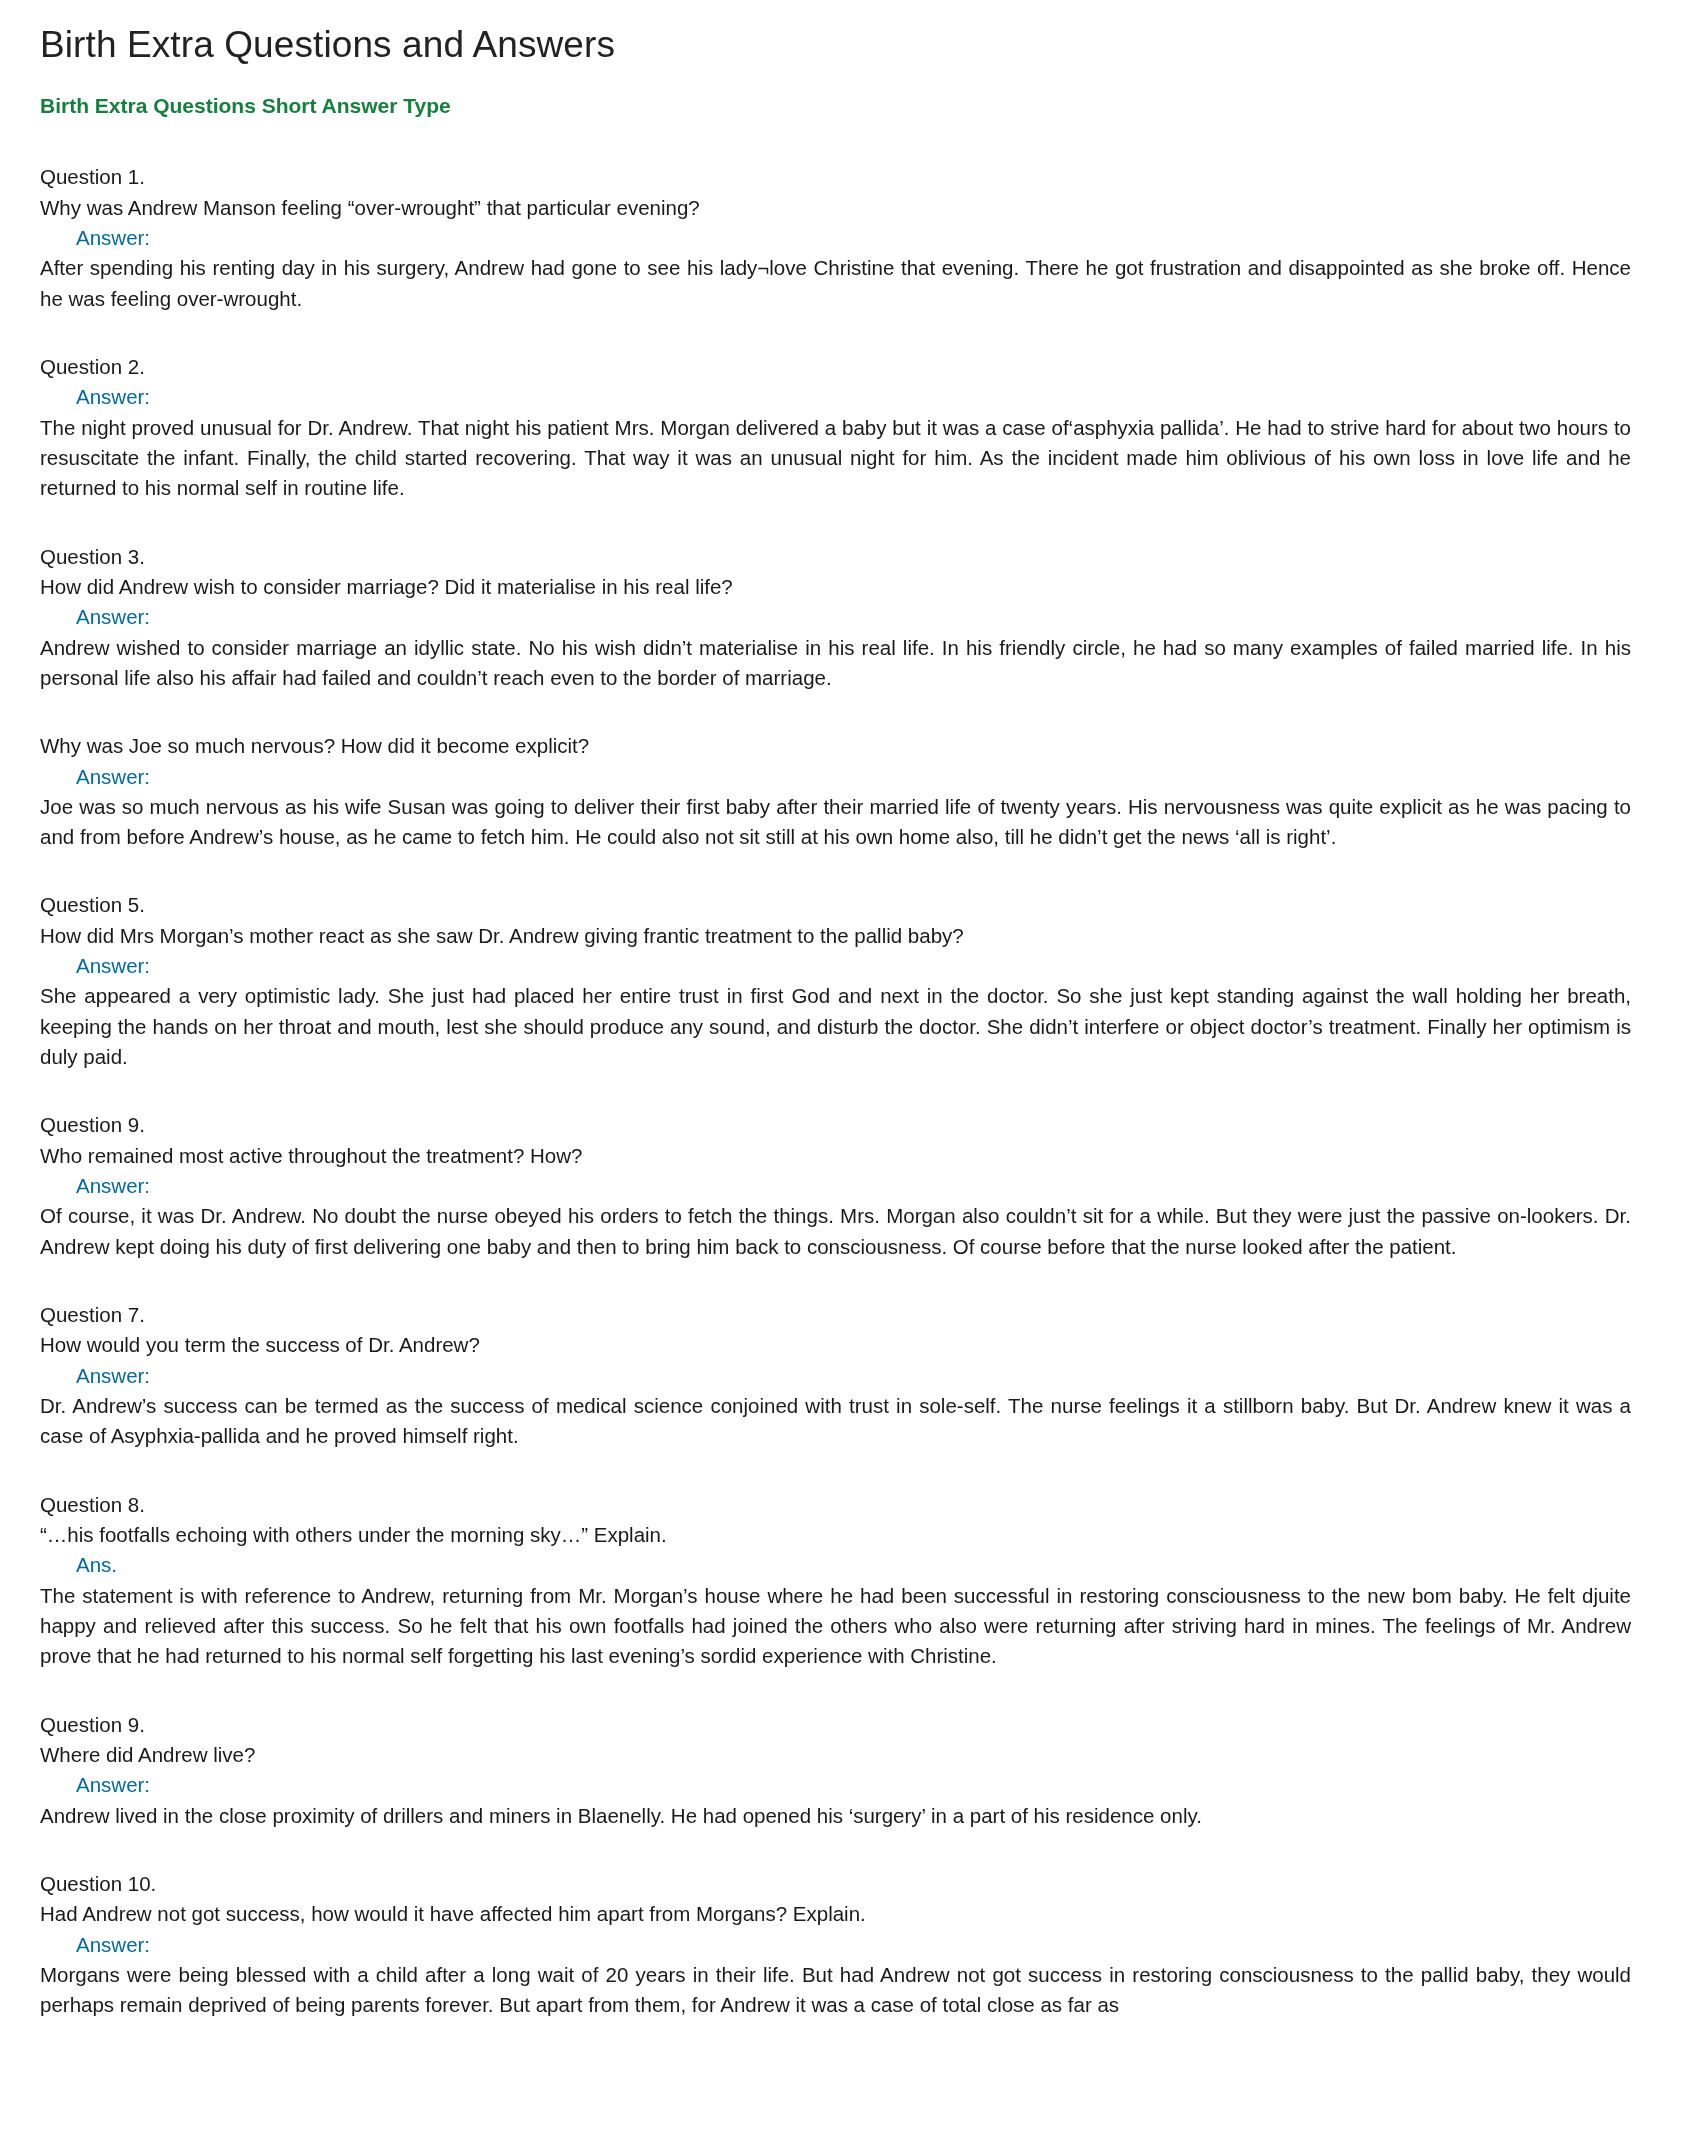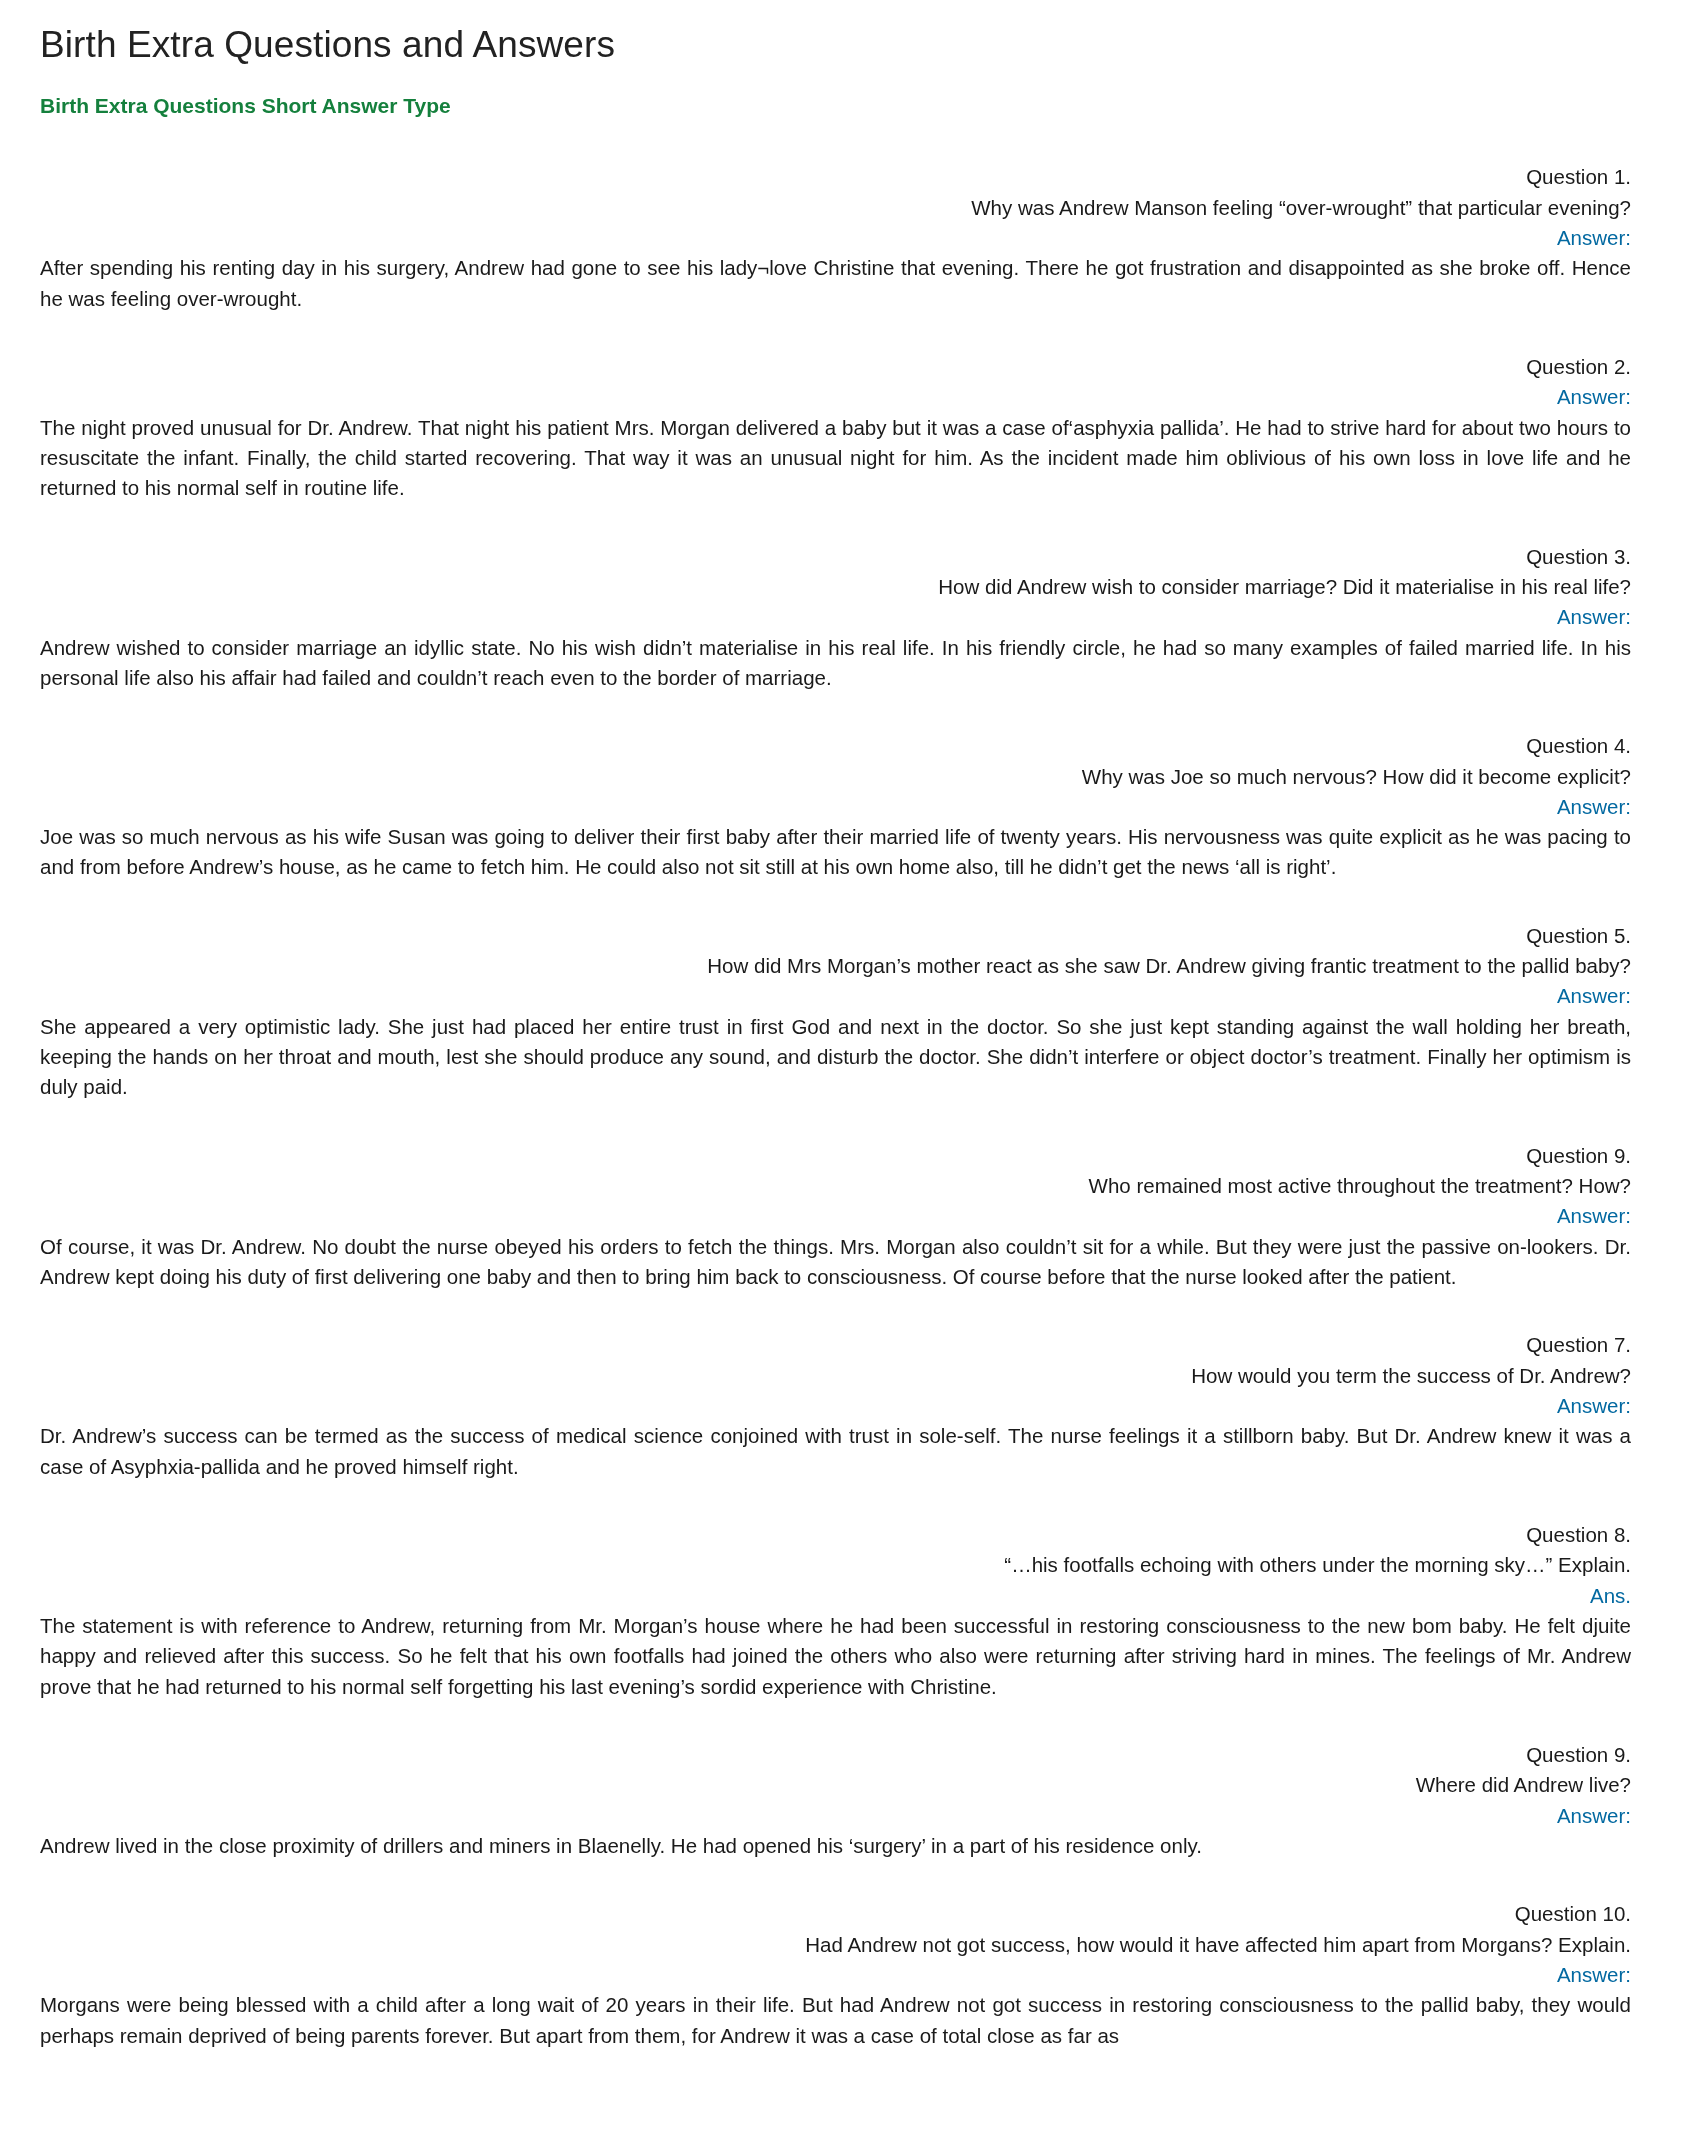--- a/index.html
+++ b/index.html
@@ -34,21 +34,21 @@
     margin: 0 0 44px 0;
   }
   .qa-block {
     margin: 0 0 38px 0;
   }
   .qa-line {
     font-size: 20.5px;
     line-height: 1.48;
     color: #1a1a1a;
     margin: 0;
-    text-align: right;
+    text-align: left;
   }
   .qa-number {
     font-size: 20.5px;
     line-height: 1.48;
     color: #1a1a1a;
   }
   .qa-question {
     font-size: 20.5px;
     line-height: 1.48;
     color: #1a1a1a;
@@ -93,21 +93,20 @@
   </div>
 
   <div class="qa-block">
     <p class="qa-line qa-number">Question 3.</p>
     <p class="qa-line qa-question">How did Andrew wish to consider marriage? Did it materialise in his real life?</p>
     <p class="qa-line qa-answer-label">Answer:</p>
     <p class="qa-line qa-answer-text">Andrew wished to consider marriage an idyllic state. No his wish didn’t materialise in his real life. In his friendly circle, he had so many examples of failed married life. In his personal life also his affair had failed and couldn’t reach even to the border of marriage.</p>
   </div>
 
   <div class="qa-block">
-    <p class="qa-line qa-number">Question 4.</p>
     <p class="qa-line qa-question">Why was Joe so much nervous? How did it become explicit?</p>
     <p class="qa-line qa-answer-label">Answer:</p>
     <p class="qa-line qa-answer-text">Joe was so much nervous as his wife Susan was going to deliver their first baby after their married life of twenty years. His nervousness was quite explicit as he was pacing to and from before Andrew’s house, as he came to fetch him. He could also not sit still at his own home also, till he didn’t get the news ‘all is right’.</p>
   </div>
 
   <div class="qa-block">
     <p class="qa-line qa-number">Question 5.</p>
     <p class="qa-line qa-question">How did Mrs Morgan’s mother react as she saw Dr. Andrew giving frantic treatment to the pallid baby?</p>
     <p class="qa-line qa-answer-label">Answer:</p>
     <p class="qa-line qa-answer-text">She appeared a very optimistic lady. She just had placed her entire trust in first God and next in the doctor. So she just kept standing against the wall holding her breath, keeping the hands on her throat and mouth, lest she should produce any sound, and disturb the doctor. She didn’t interfere or object doctor’s treatment. Finally her optimism is duly paid.</p>

